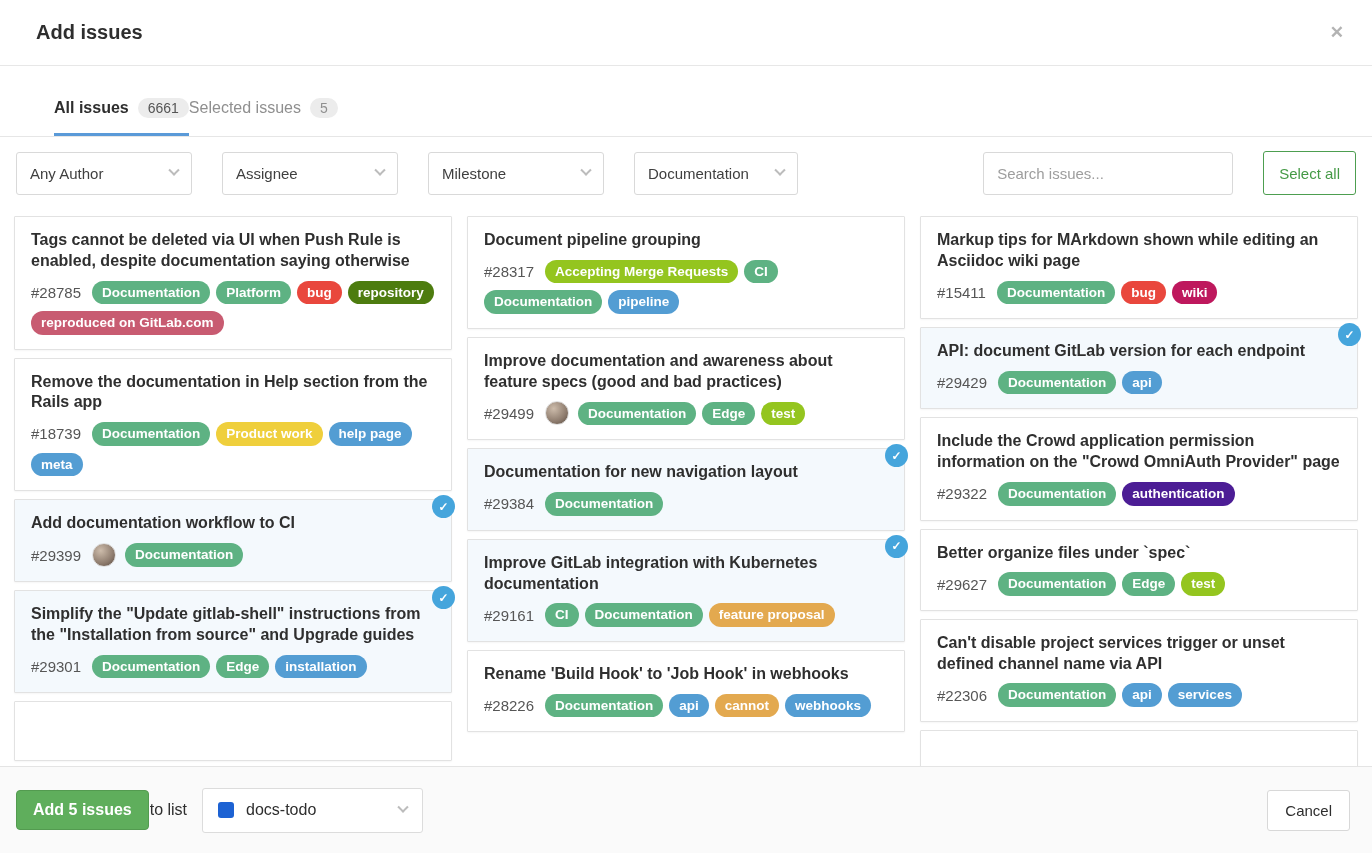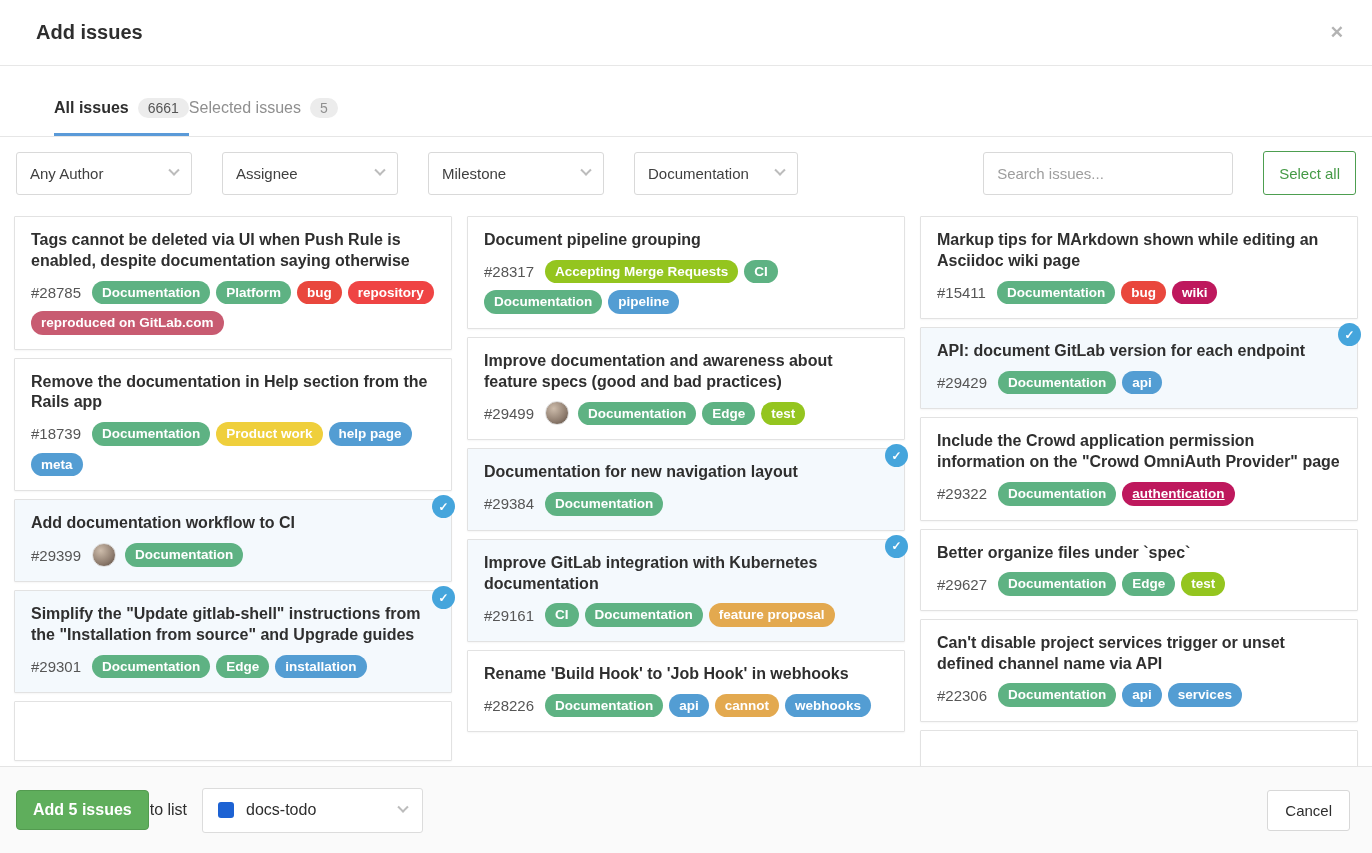--- a/index.html
+++ b/index.html
@@ -147,21 +147,21 @@
 
   <div class="board" id="board">
       <div class="column">
         <div class="card">
           <div class="card-title">Tags cannot be deleted via UI when Push Rule is enabled, despite documentation saying otherwise</div>
           <div class="card-meta">
             <span class="issue-id">#28785</span>
             <span class="label" style="background: rgb(94, 178, 131);">Documentation</span>
             <span class="label" style="background: rgb(94, 178, 131);">Platform</span>
             <span class="label" style="background: rgb(233, 71, 61);">bug</span>
-            <span class="label" style="background: #ef4444;">repository</span>
+            <span class="label" style="background: #4d7c0f;">repository</span>
             <span class="label" style="background: rgb(200, 91, 113);">reproduced on GitLab.com</span>
           </div>
         </div>
         <div class="card">
           <div class="card-title">Remove the documentation in Help section from the Rails app</div>
           <div class="card-meta">
             <span class="issue-id">#18739</span>
             <span class="label" style="background: rgb(94, 178, 131);">Documentation</span>
             <span class="label" style="background: rgb(239, 207, 60);">Product work</span>
             <span class="label" style="background: rgb(83, 157, 211);">help page</span>
@@ -256,21 +256,21 @@
             <span class="issue-id">#29429</span>
             <span class="label" style="background: rgb(94, 178, 131);">Documentation</span>
             <span class="label" style="background: rgb(83, 157, 211);">api</span>
           </div>
         </div>
         <div class="card">
           <div class="card-title">Include the Crowd application permission information on the "Crowd OmniAuth Provider" page</div>
           <div class="card-meta">
             <span class="issue-id">#29322</span>
             <span class="label" style="background: rgb(94, 178, 131);">Documentation</span>
-            <span class="label" style="background: #be185d; text-decoration: underline;">authentication</span>
+            <span class="label" style="background: #4c1d95;">authentication</span>
           </div>
         </div>
         <div class="card">
           <div class="card-title">Better organize files under `spec`</div>
           <div class="card-meta">
             <span class="issue-id">#29627</span>
             <span class="label" style="background: rgb(94, 178, 131);">Documentation</span>
             <span class="label" style="background: rgb(94, 178, 131);">Edge</span>
             <span class="label" style="background: rgb(148, 197, 31);">test</span>
           </div>

